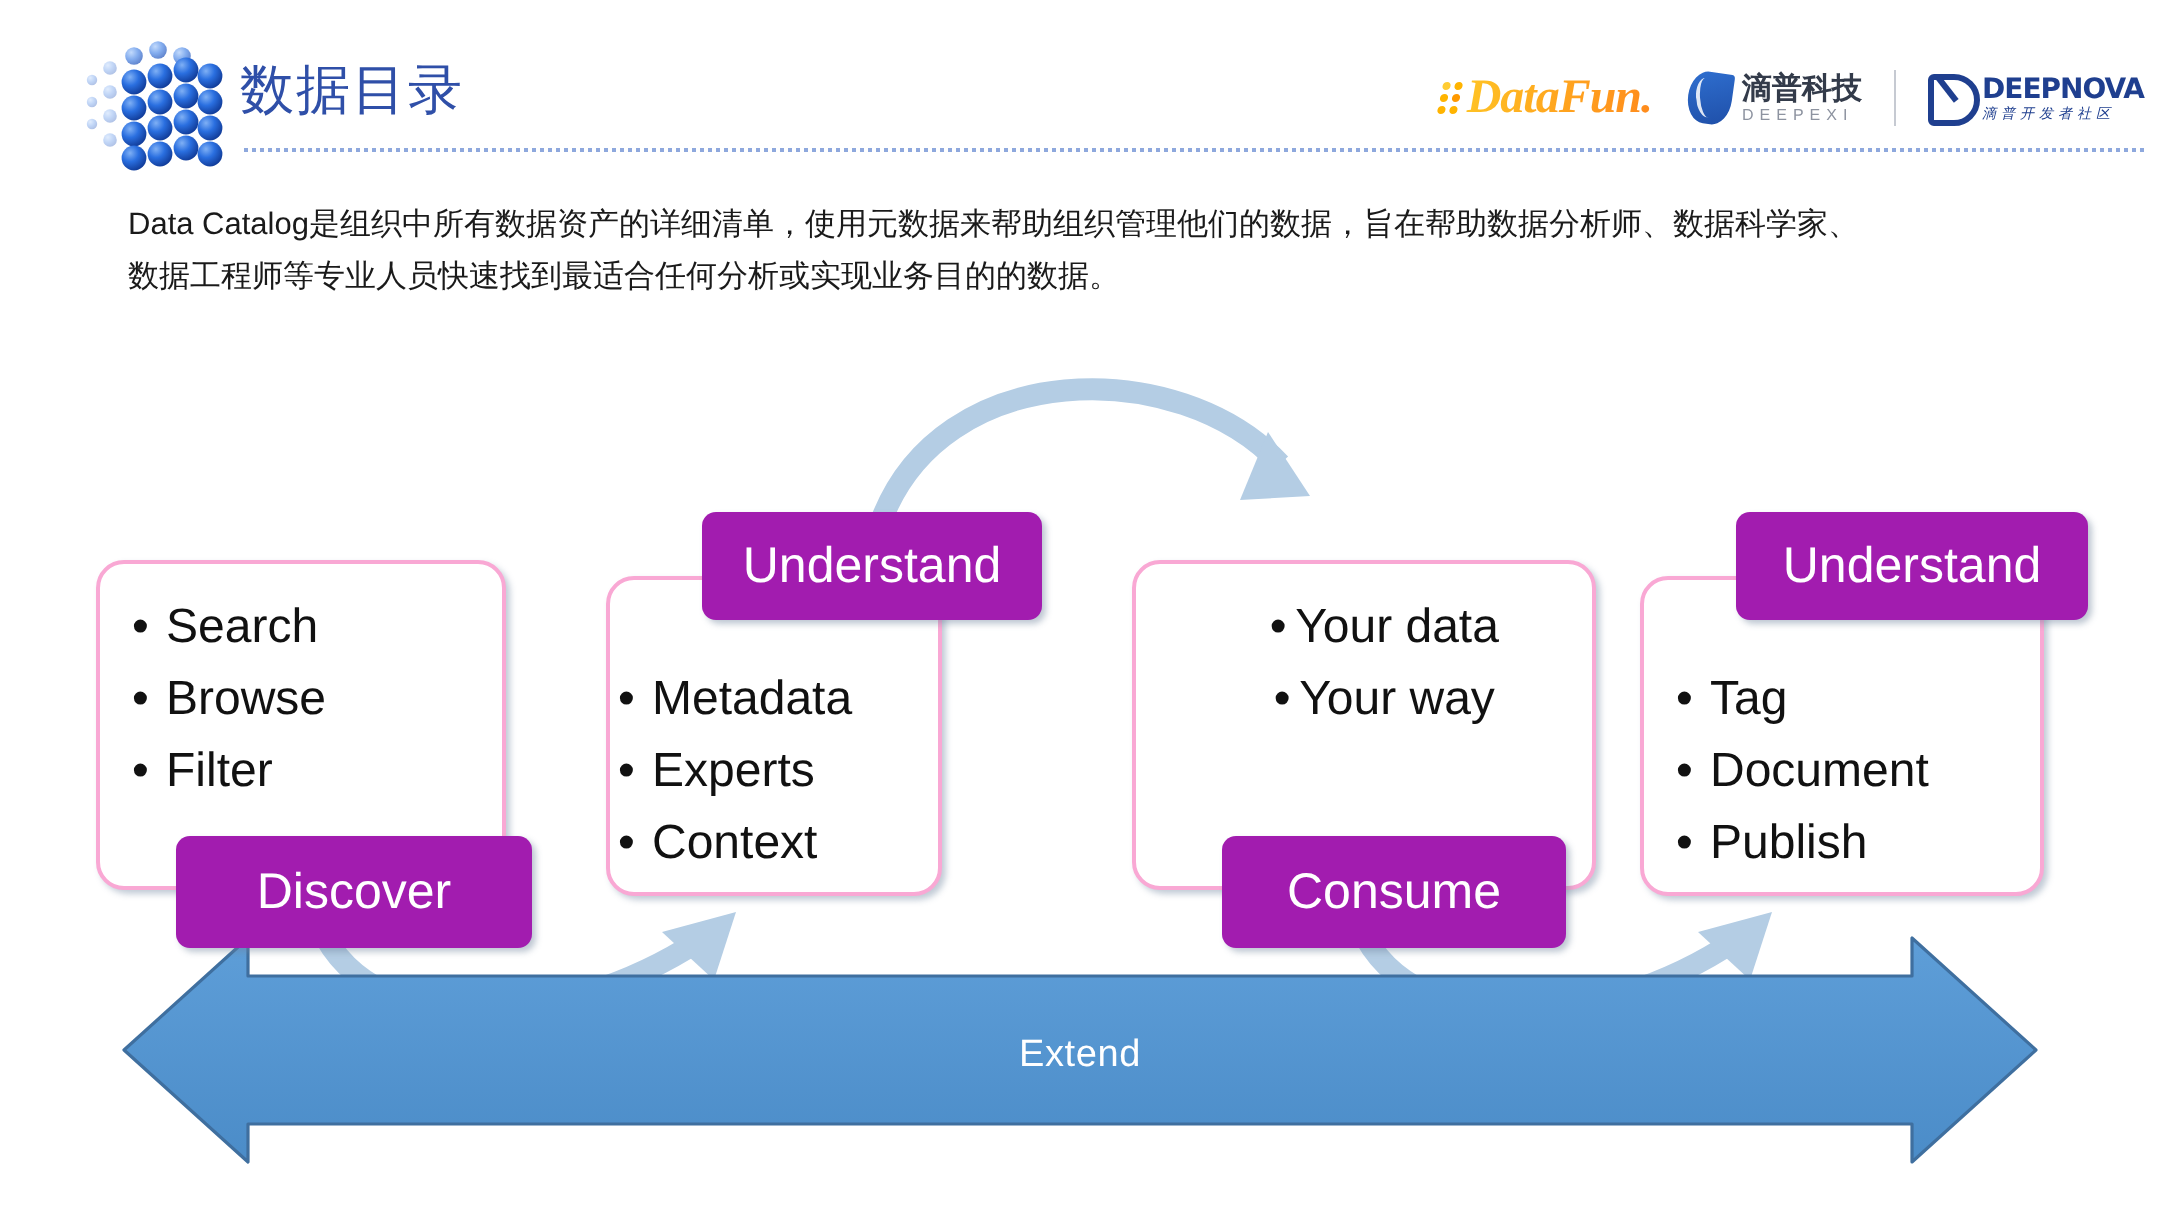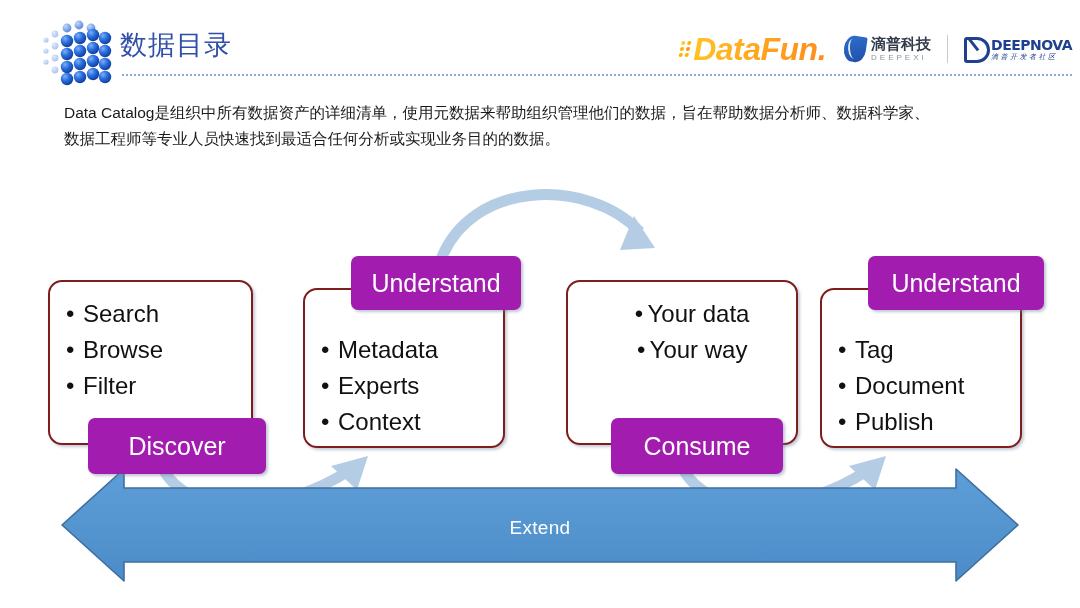--- a/index.html
+++ b/index.html
@@ -66,24 +66,24 @@
     display: grid;
     grid-template-columns: repeat(2, 4px);
     grid-auto-rows: 4px;
     gap: 2px;
     transform: skewX(-12deg);
   }
   .datafun-dots i { display:block; width:4px; height:4px; border-radius:50%; background:#ffb400; }
   .datafun-dots i:nth-child(1){ background:#ffcc33; }
   .datafun-dots i:nth-child(4){ background:#ff9900; }
   .datafun-word {
-    font-family: Liberation Sans, sans-serif;
+    font-family: Liberation Serif, serif;
     font-weight: bold;
     font-style: italic;
-    font-size: 32px;
+    font-size: 24px;
     line-height: 1;
     letter-spacing: -0.5px;
     background: linear-gradient(100deg, #ffc425 0%, #ffa81f 45%, #ff8a1c 100%);
     -webkit-background-clip: text;
     background-clip: text;
     color: transparent;
   }
   .deepexi {
     display: flex;
     align-items: center;
@@ -192,21 +192,21 @@
   .svg-layer {
     position: absolute;
     left: 0; top: 0;
     width: 1080px;
     height: 438px;
   }
   .card {
     position: absolute;
     box-sizing: border-box;
     background: #ffffff;
-    border: 2px solid #7f1d1d;
+    border: 2px solid #f9a8d4;
     border-radius: 14px;
     box-shadow: 2px 2px 3px rgba(120,140,165,.45);
   }
   .card ul {
     margin: 0;
     padding: 0;
     list-style: none;
   }
   .card li {
     font-size: 24px;
@@ -386,21 +386,21 @@
 
   <div class="card" style="left:48px; top:110px; width:205px; height:165px; padding:14px 0 0 16px;">
     <ul>
       <li>Search</li>
       <li>Browse</li>
       <li>Filter</li>
     </ul>
   </div>
   <div class="stage-label" style="left:88px; top:248px; width:178px; height:56px;">Discover</div>
 
-  <div class="card" style="left:303px; top:118px; width:202px; height:160px; padding:42px 0 0 16px;">
+  <div class="card" style="left:303px; top:118px; width:168px; height:160px; padding:42px 0 0 4px;">
     <ul>
       <li>Metadata</li>
       <li>Experts</li>
       <li>Context</li>
     </ul>
   </div>
   <div class="stage-label" style="left:351px; top:86px; width:170px; height:54px;">Understand</div>
 
   <div class="card" style="left:566px; top:110px; width:232px; height:165px; padding:14px 0 0 16px;text-align:center;">
     <ul>

